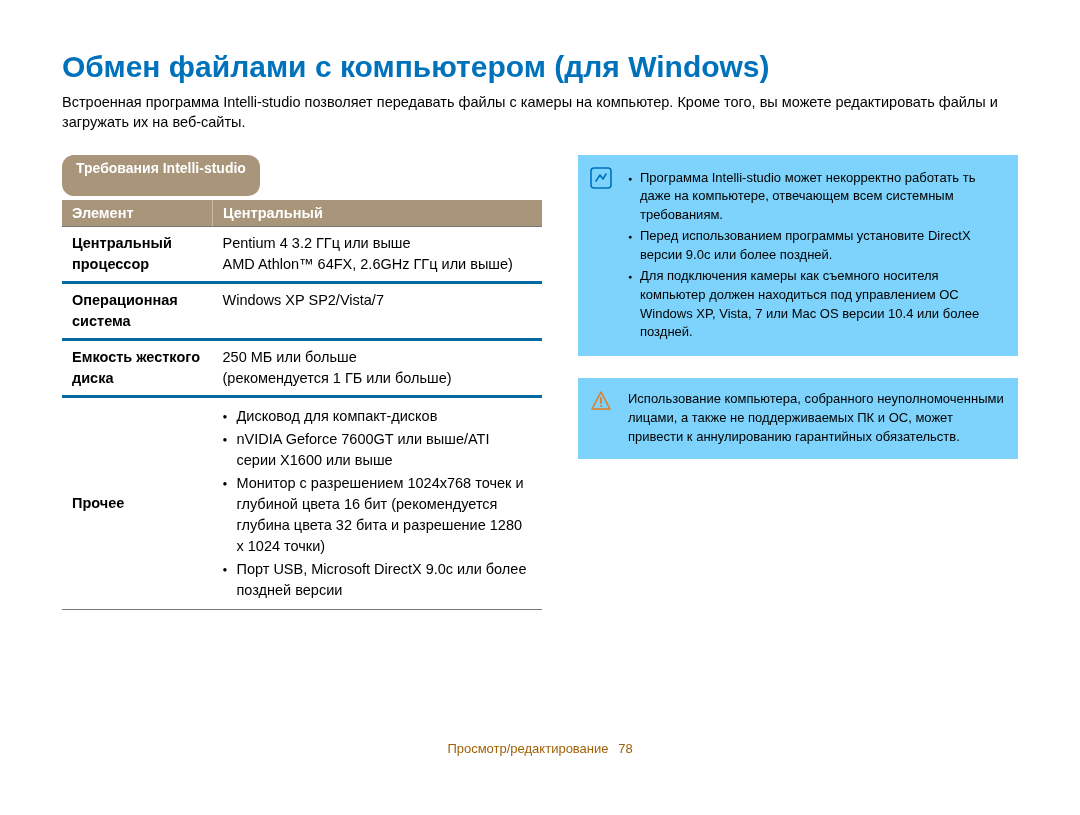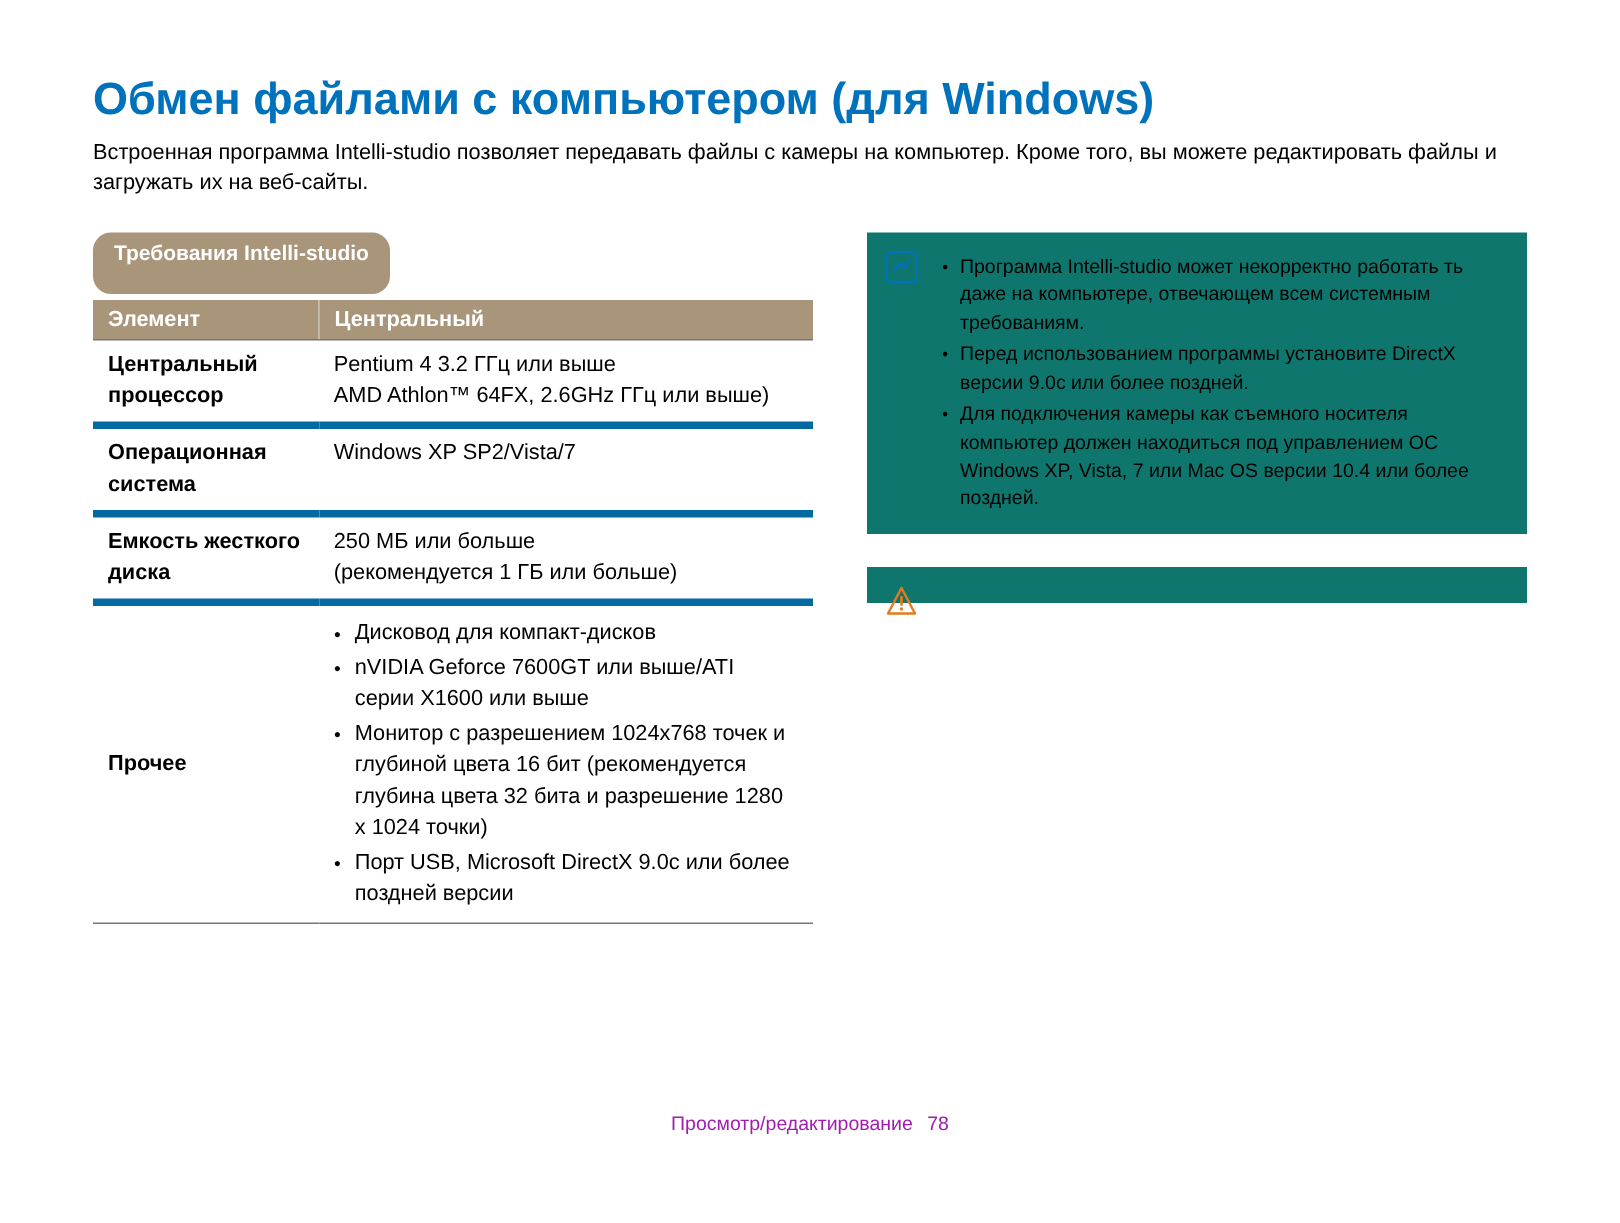--- a/index.html
+++ b/index.html
@@ -62,21 +62,21 @@
     padding: 5px 10px;
     border-bottom: 1px solid #777;
   }
   table.req thead th:first-child {
     width: 130px;
     border-right: 1px solid #c8bca8;
     margin-left: 44px;
   }
   table.req tbody td {
     padding: 6px 10px 6px 10px;
-    border-bottom: 5px solid #0369a1;
+    border-bottom: 3px solid #0369a1;
     vertical-align: top;
     line-height: 1.45;
   }
   table.req tbody td:first-child {
     font-weight: bold;
     width: 130px;
   }
   table.req tbody tr:last-child td {
     border-bottom: 1px solid #777;
   }
@@ -92,21 +92,21 @@
   }
   ul.bullets li::before {
     content: "●";
     font-size: 8px;
     position: absolute;
     left: 0;
     top: 5px;
   }
   .note-box {
     position: relative;
-    background: #0f766e;
+    background: #7dd3fc;
     padding: 12px 14px 12px 50px;
     font-size: 13px;
     line-height: 1.45;
     margin-bottom: 22px;
   }
   .note-box .icon {
     position: absolute;
     left: 12px;
     top: 12px;
     width: 22px;
@@ -132,21 +132,21 @@
     left: 0;
     top: 5px;
   }
   .footer {
     position: absolute;
     bottom: 24px;
     left: 0;
     width: 100%;
     text-align: center;
     font-size: 13px;
-    color: #a21caf;
+    color: #a16207;
   }
   .footer .pagenum {
     margin-left: 6px;
   }
 </style>
 </head>
 <body>
 
 <div class="page">
 
@@ -219,20 +219,21 @@
       </div>
 
       <div class="note-box">
         <span class="icon">
           <svg width="22" height="22" viewBox="0 0 22 22">
             <path d="M11 2 L20 19 L2 19 Z" fill="none" stroke="#e57b1e" stroke-width="1.6" stroke-linejoin="round"></path>
             <line x1="11" y1="8" x2="11" y2="13" stroke="#e57b1e" stroke-width="1.8" stroke-linecap="round"></line>
             <circle cx="11" cy="16" r="1.1" fill="#e57b1e"></circle>
           </svg>
         </span>
+        <div>Использование компьютера, собранного неуполномоченными лицами, а также не поддерживаемых ПК и ОС, может привести к аннулированию гарантийных обязательств.</div>
       </div>
 
     </div>
 
   </div>
 
   <div class="footer">
     <span>Просмотр/редактирование</span>
     <span class="pagenum">78</span>
   </div>

